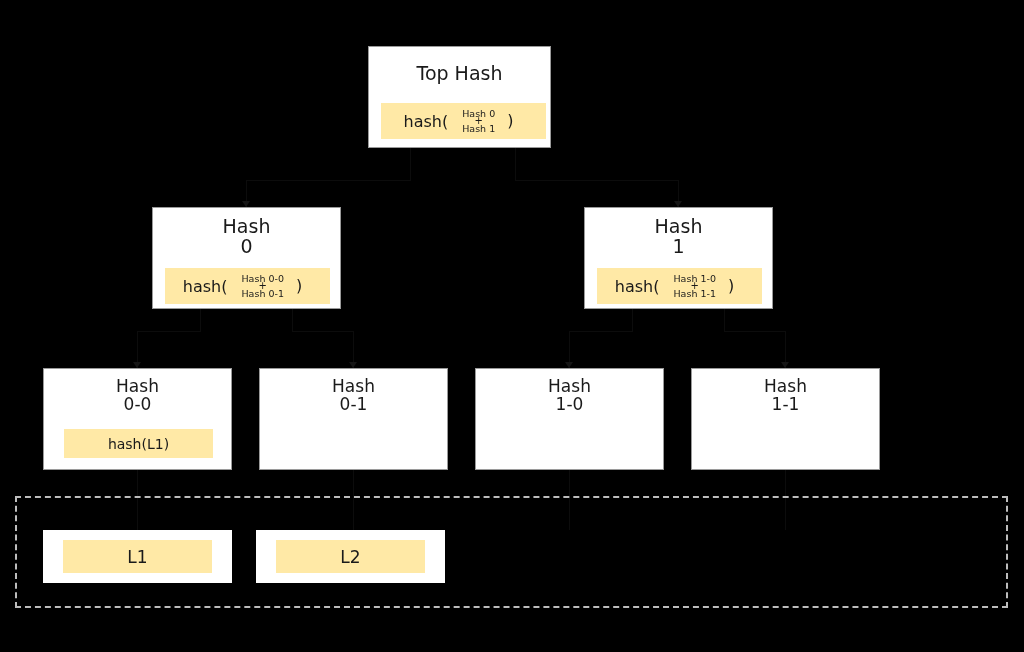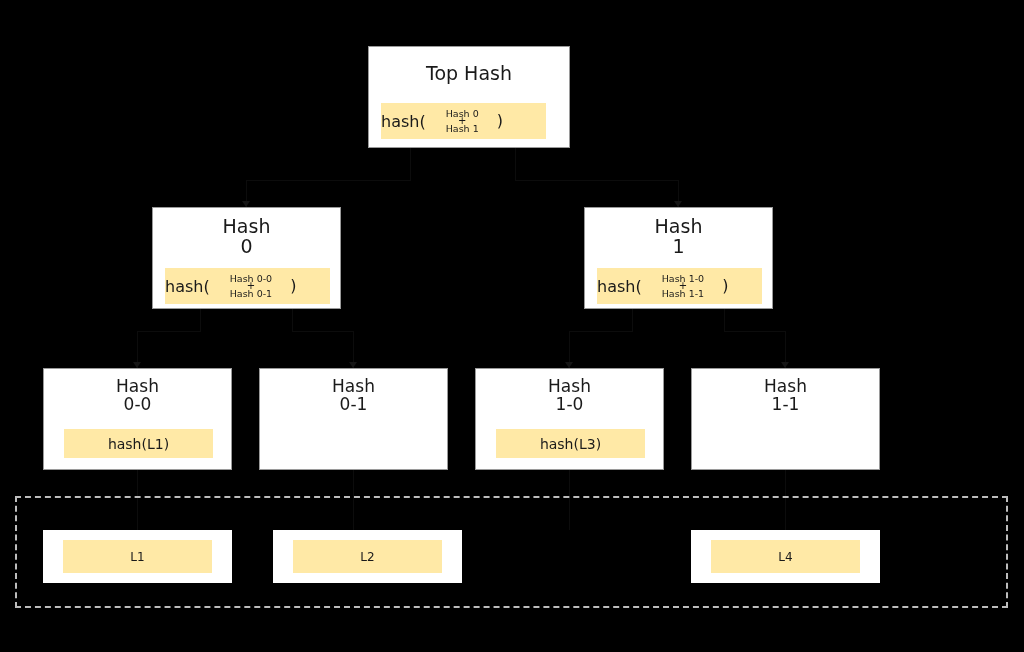--- a/index.html
+++ b/index.html
@@ -41,21 +41,21 @@
     display: flex;
     align-items: center;
     justify-content: center;
     color: #1a1a1a;
   }
 
   
   .node.top {
     left: 368px;
     top: 46px;
-    width: 202px;
+    width: 183px;
     height: 102px;
   }
   .node.top .node-title {
     font-size: 19px;
     margin-top: 17px;
   }
   .node.top .band {
     position: absolute;
     left: 12px;
     top: 56px;
@@ -107,30 +107,30 @@
   .node.data {
     top: 530px;
     width: 189px;
     height: 53px;
     border: none;
     justify-content: center;
   }
   .node.data .band {
     width: 149px;
     height: 33px;
-    font-size: 12px;
+    font-size: 17px;
   }
 
   
   .formula {
     display: flex;
     align-items: center;
-    justify-content: flex-start;
+    justify-content: center;
     width: 100%;
-    gap: 8px;
+    gap: 2px;
   }
   .formula .paren {
     font-size: 16px;
     line-height: 1;
   }
   .formula .stack {
     display: flex;
     flex-direction: column;
     align-items: center;
     justify-content: center;
@@ -267,33 +267,29 @@
   </div>
 
   <div class="node leaf" style="left:259px;">
     <div class="node-title">Hash
 0-1</div>
   </div>
 
   <div class="node leaf" style="left:475px;">
     <div class="node-title">Hash
 1-0</div>
-    <div class="band">hash(L3)</div>
   </div>
 
   <div class="node leaf" style="left:691px;">
     <div class="node-title">Hash
 1-1</div>
   </div>
 
   <div class="data-group"></div>
 
   <div class="node data" style="left:43px;">
     <div class="band">L1</div>
   </div>
-  <div class="node data" style="left:273px;">
+  <div class="node data" style="left:256px;">
     <div class="band">L2</div>
   </div>
-  <div class="node data" style="left:691px;">
-    <div class="band">L4</div>
-  </div>
 
 </div>
 
 </body></html>

